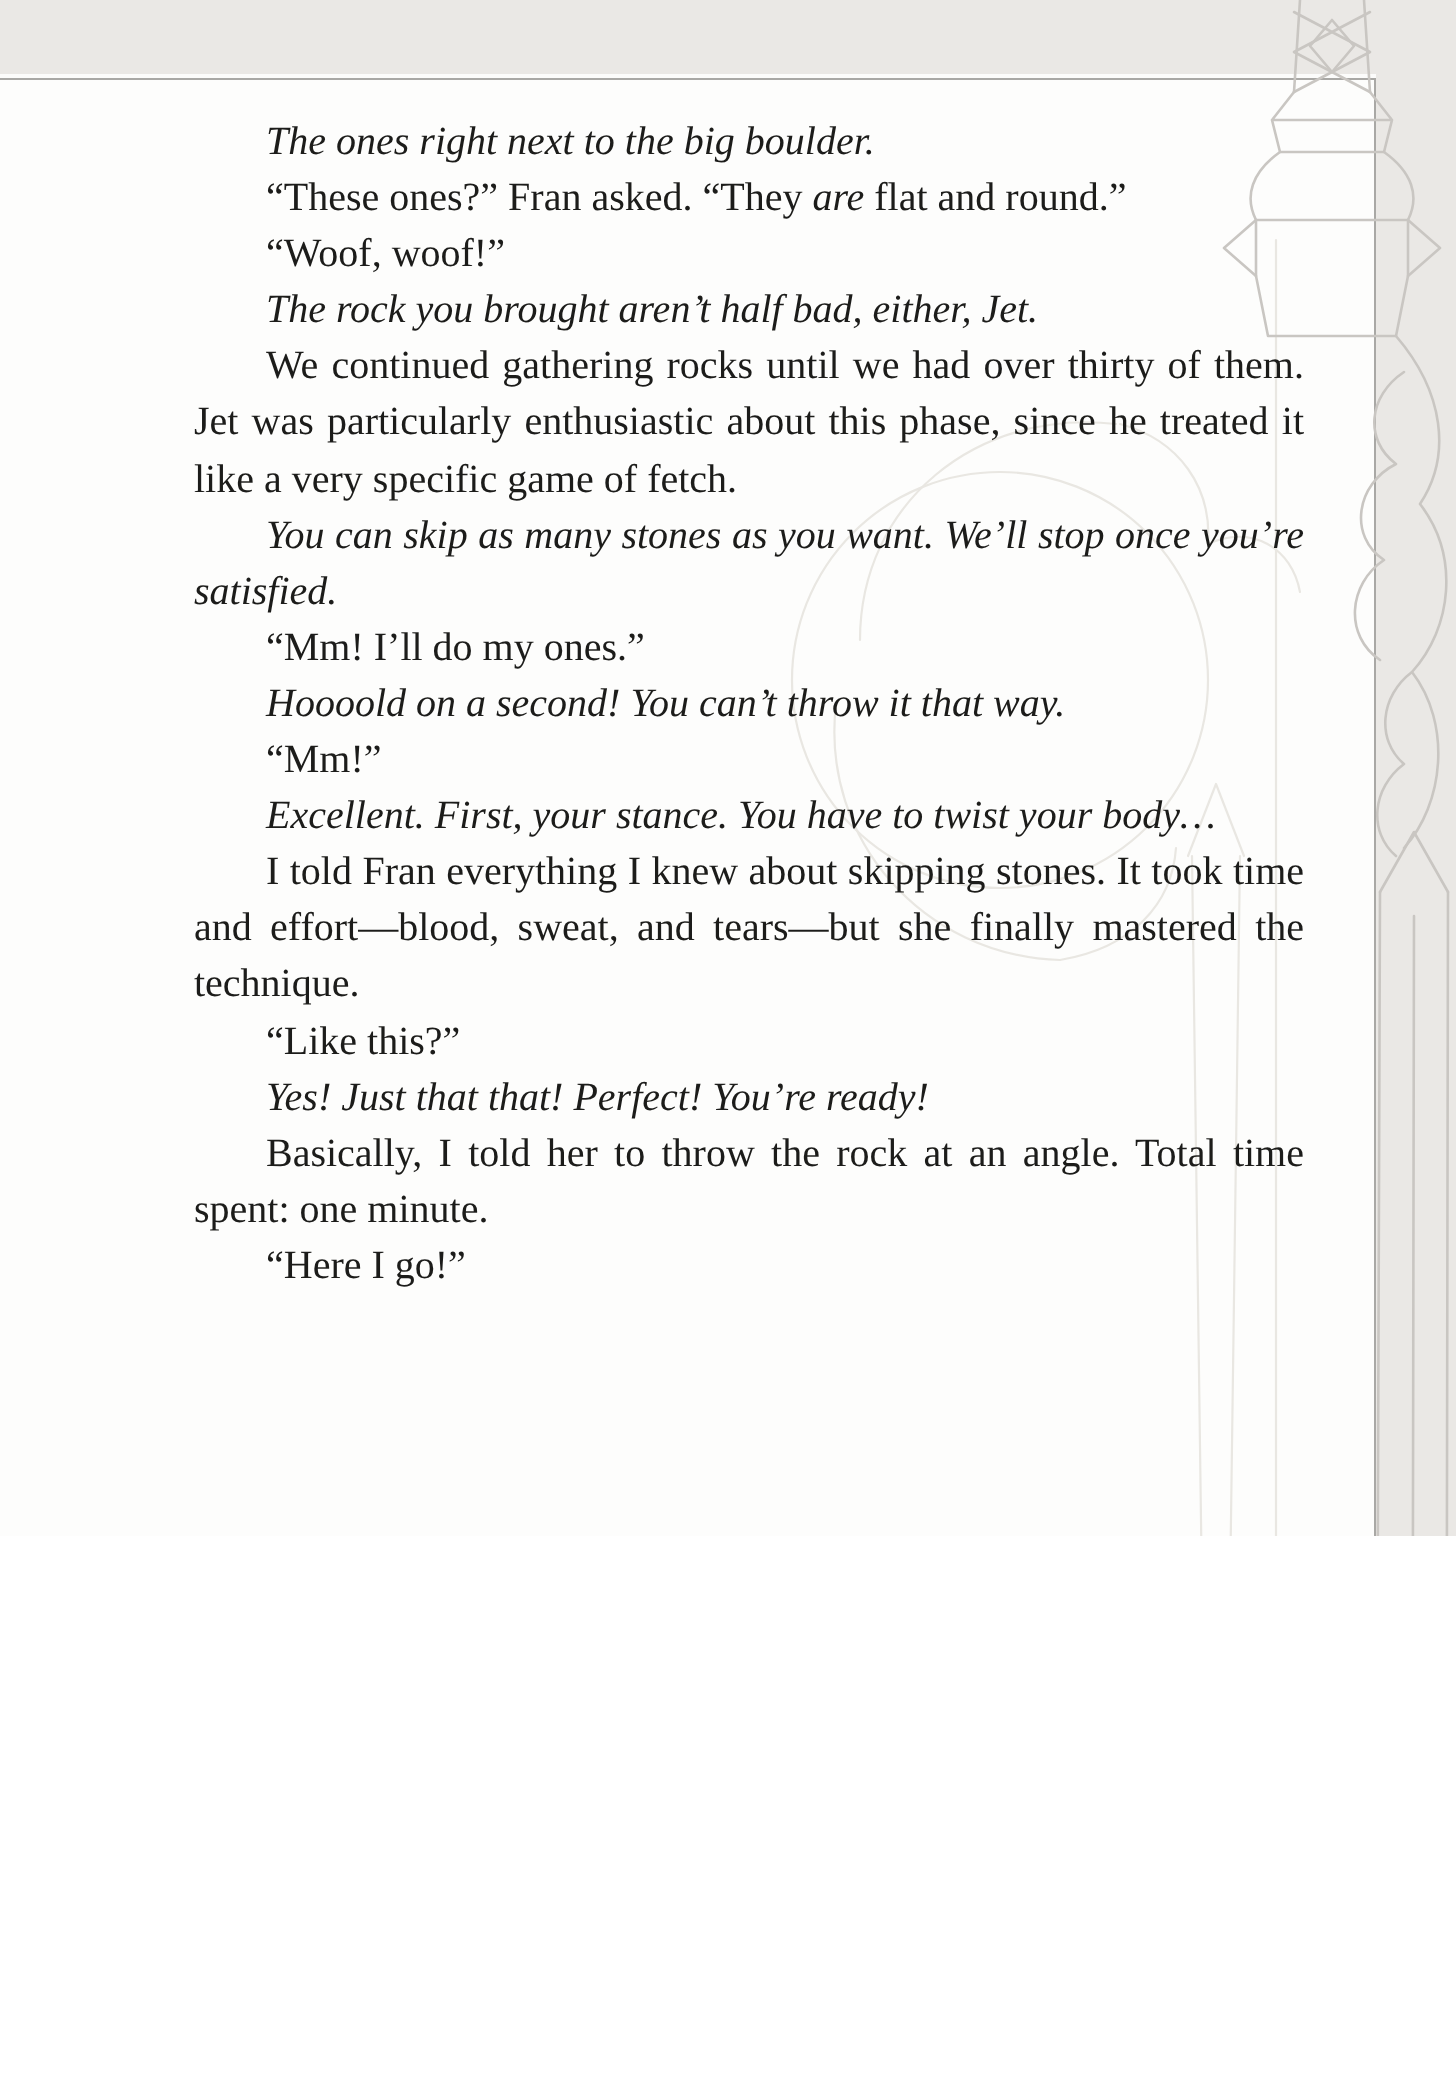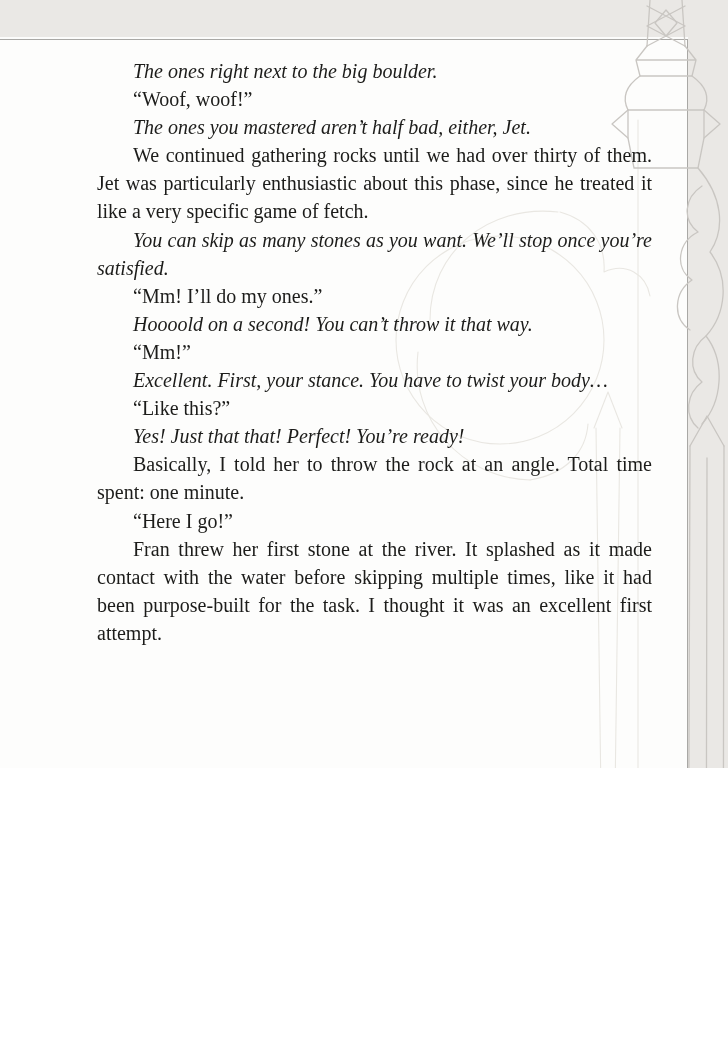--- a/index.html
+++ b/index.html
@@ -75,30 +75,31 @@
     <path class="outer" d="M318 168 C342 196 346 228 330 252 C350 278 346 314 326 336 C346 362 342 402 322 424"></path>
     <path class="outer" d="M322 186 C304 198 302 220 318 232 C298 242 294 268 312 280 C294 292 292 318 310 330"></path>
     <path class="outer" d="M326 336 C310 348 308 370 322 382 C306 394 304 416 318 428"></path>
 
     <path class="outer" d="M310 446 L327 416 L344 446"></path>
     <path class="outer" d="M310 446 L308 1037 M344 446 L343 1037 M327 458 L326 1037"></path>
   </svg>
 
   <main class="text-block">
       <p><span class="it">The ones right next to the big boulder.</span></p>
+      <p><span>“These ones?” Fran asked. “They </span><span class="it">are</span><span> flat and round.”</span></p>
       <p><span>“Woof, woof!”</span></p>
-      <p><span class="it">The ones you mastered aren’t half bad, either, Jet.</span></p>
+      <p><span class="it">The rock you brought aren’t half bad, either, Jet.</span></p>
       <p><span>We continued gathering rocks until we had over thirty of them. Jet was particularly enthusiastic about this phase, since he treated it like a very specific game of fetch.</span></p>
       <p><span class="it">You can skip as many stones as you want. We’ll stop once you’re satisfied.</span></p>
       <p><span>“Mm! I’ll do my ones.”</span></p>
       <p><span class="it">Hoooold on a second! You can’t throw it that way.</span></p>
       <p><span>“Mm!”</span></p>
       <p><span class="it">Excellent. First, your stance. You have to twist your body…</span></p>
+      <p><span>I told Fran everything I knew about skipping stones. It took time and effort—blood, sweat, and tears—but she finally mastered the technique.</span></p>
       <p><span>“Like this?”</span></p>
       <p><span class="it">Yes! Just that that! Perfect! You’re ready!</span></p>
       <p><span>Basically, I told her to throw the rock at an angle. Total time spent: one minute.</span></p>
       <p><span>“Here I go!”</span></p>
-      <p><span>Fran threw her first stone at the river. It splashed as it made contact with the water before skipping multiple times, like it had been purpose-built for the task. I thought it was an excellent first attempt.</span></p>
     </main>
 
   <div class="page-number">148</div>
 
 </div>
 
 </body></html>

